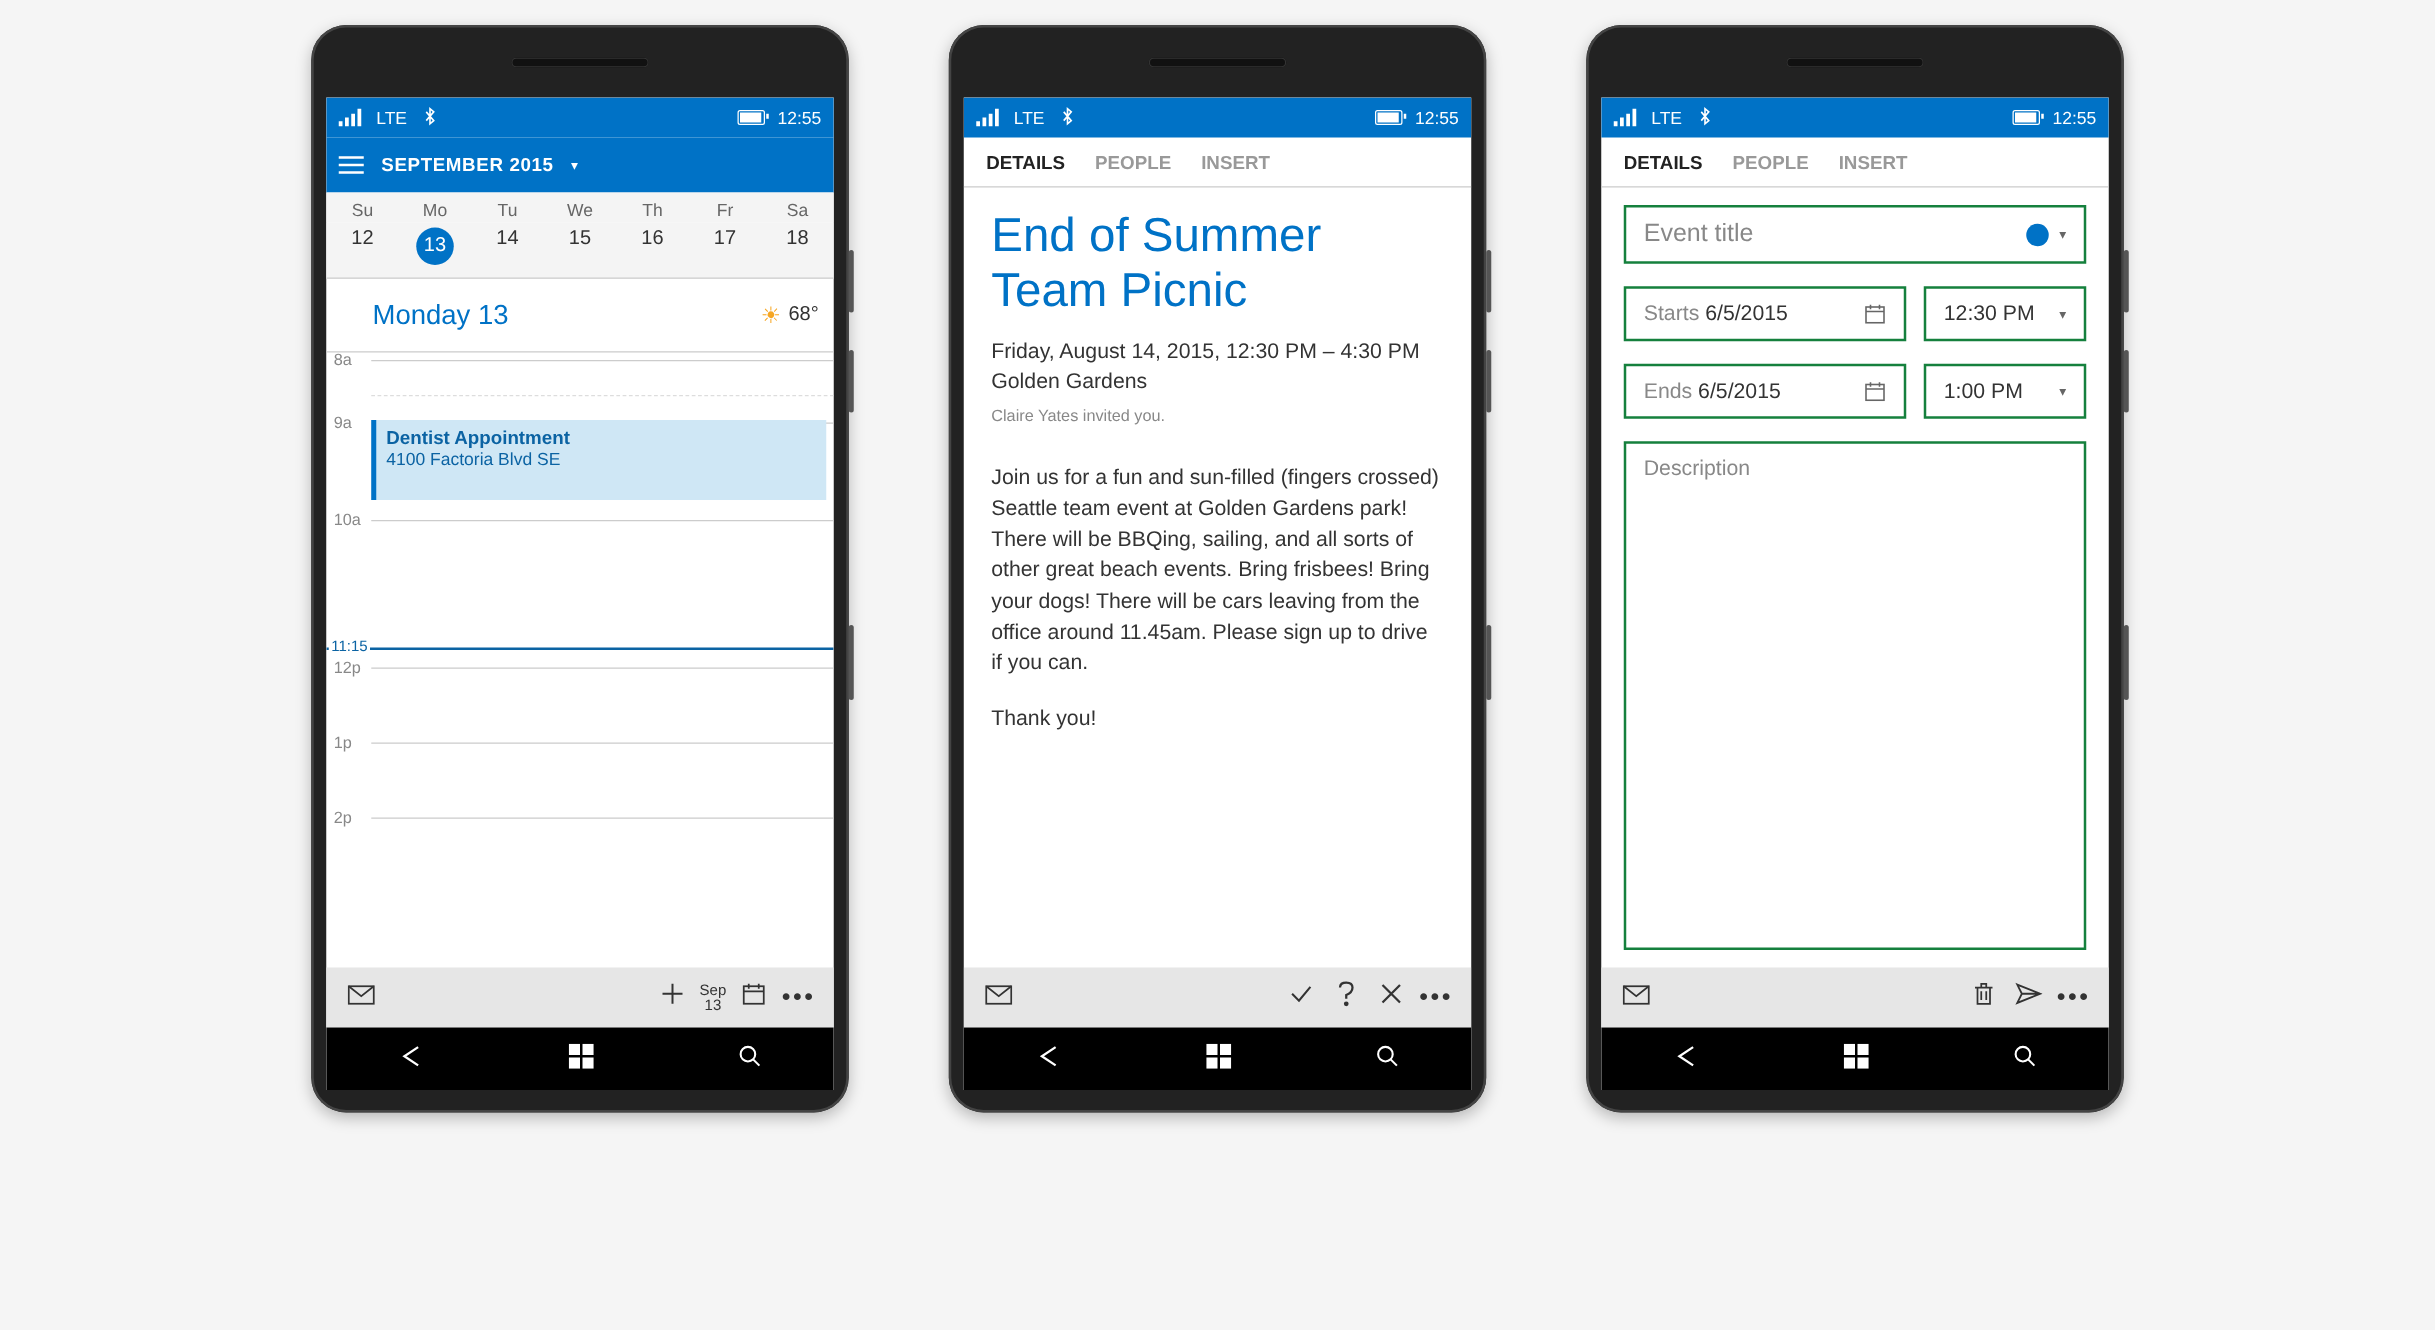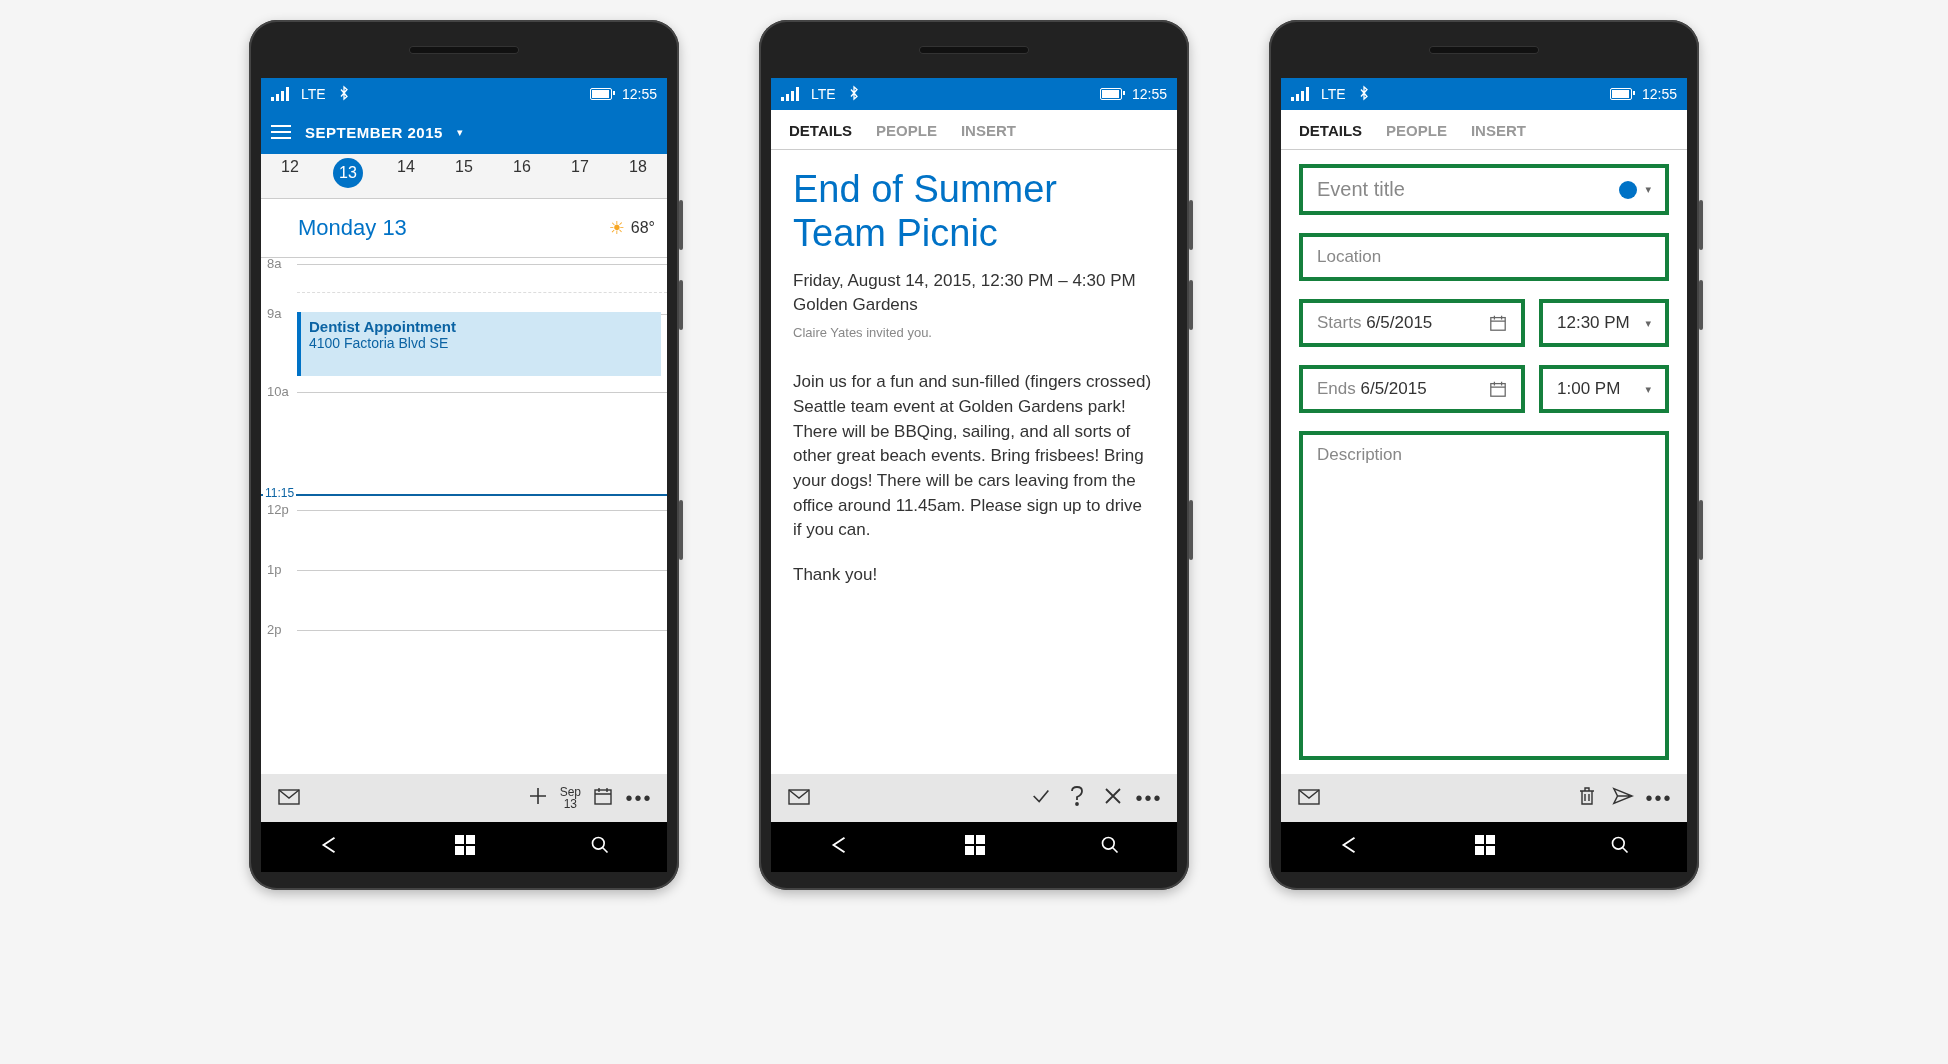--- a/index.html
+++ b/index.html
@@ -87,21 +87,21 @@
   .event-body{padding:18px 22px;overflow:auto;flex:1;}
   .event-title{color:#0072c6;font-size:38px;font-weight:300;line-height:1.15;}
   .event-meta{color:#333;font-size:17px;margin-top:16px;}
   .event-loc{color:#333;font-size:17px;margin-top:4px;}
   .event-invite{color:#888;font-size:13px;margin-top:10px;}
   .event-desc{color:#333;font-size:17px;margin-top:30px;line-height:1.45;}
   .event-desc p{margin-bottom:20px;}
 
   
   .form{padding:14px 18px;display:flex;flex-direction:column;gap:18px;flex:1;overflow:auto;}
-  .field{border:4px solid #15803d;padding:10px 14px;color:#888;font-size:20px;display:flex;align-items:center;}
+  .field{border:2px solid #15803d;padding:10px 14px;color:#888;font-size:20px;display:flex;align-items:center;}
   .field.small{font-size:17px;}
   .color-dot{width:18px;height:18px;border-radius:50%;background:#0072c6;margin-left:auto;}
   .caret{margin-left:8px;font-size:11px;color:#666;}
   .row{display:flex;gap:14px;}
   .row .field{flex:1;}
   .row .field.time{flex:0 0 130px;justify-content:space-between;color:#333;}
   .date-field{justify-content:space-between;color:#333;}
   .checks{display:flex;gap:40px;padding:2px 4px;}
   .check{display:flex;align-items:center;gap:10px;color:#333;font-size:17px;}
   .box{width:20px;height:20px;border:1.5px solid #999;}
@@ -144,20 +144,29 @@
     <div class="app-header">
       <div class="hamburger">
           <span></span>
           <span></span>
           <span></span>
         </div>
       <span class="month-label">SEPTEMBER 2015</span>
       <span class="chev">▾</span>
     </div>
 
+    <div class="weekday-row">
+      <span>Su</span>
+      <span>Mo</span>
+      <span>Tu</span>
+      <span>We</span>
+      <span>Th</span>
+      <span>Fr</span>
+      <span>Sa</span>
+    </div>
     <div class="date-row">
       <span>12</span>
       <span class="today">13</span>
       <span>14</span>
       <span>15</span>
       <span>16</span>
       <span>17</span>
       <span>18</span>
     </div>
 
@@ -369,23 +378,20 @@
       <span>INSERT</span>
     </div>
 
     <div class="form">
       <div class="field">
         <span>Event title</span>
         <span class="color-dot"></span>
         <span class="caret">▾</span>
       </div>
 
-      <div class="field small">
-        <span>Location</span>
-      </div>
 
       <div class="row">
         <div class="field small date-field">
           <span><span style="color:#888">Starts</span>&nbsp;<span>6/5/2015</span></span>
           <svg class="cal-ico" viewBox="0 0 20 20" fill="none" stroke="#666" stroke-width="1.4">
               <rect x="2" y="4" width="16" height="14"></rect>
               <path d="M2 8 H18 M6 2 V6 M14 2 V6"></path>
             </svg>
         </div>
         <div class="field small time">

